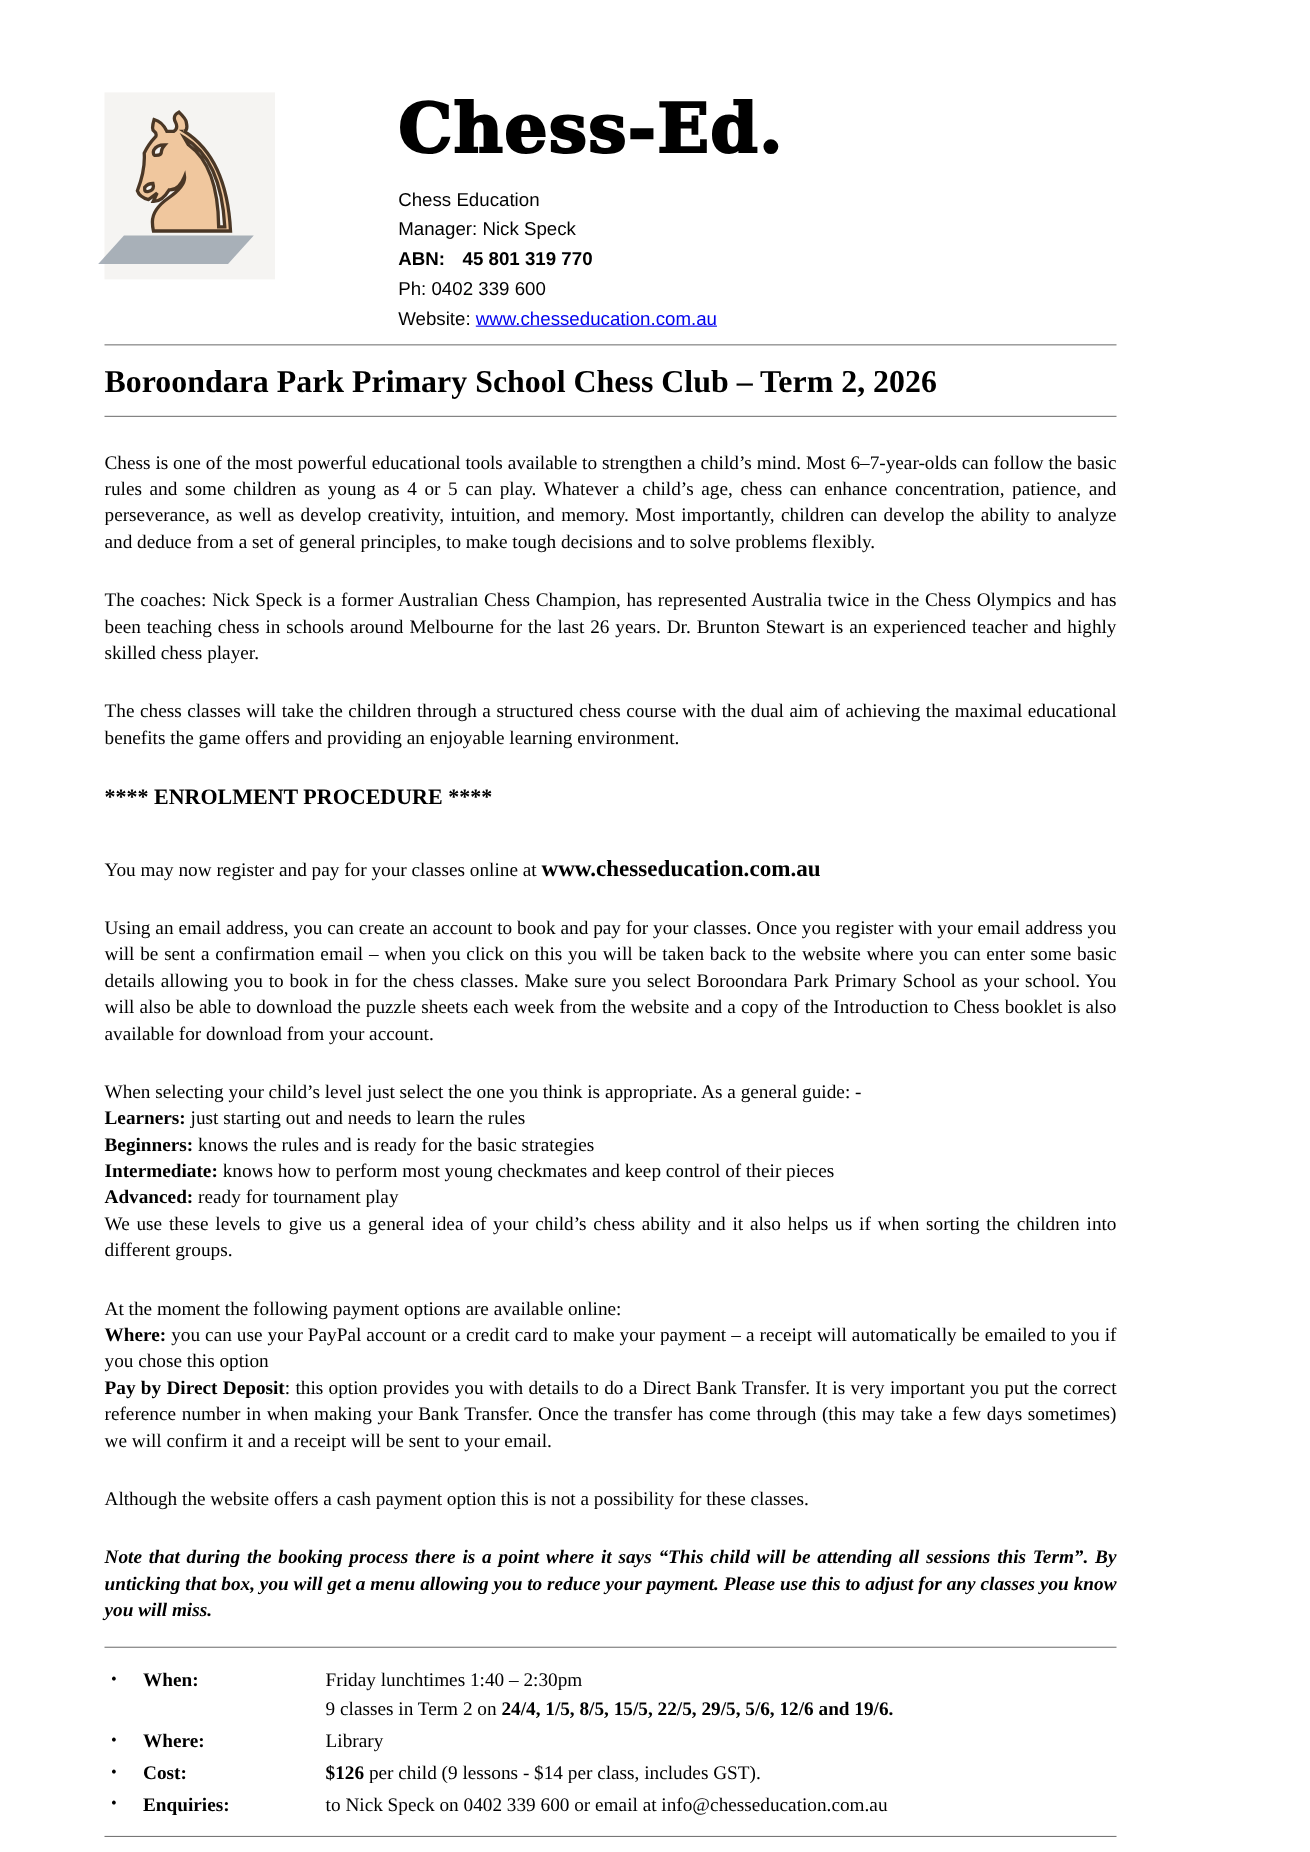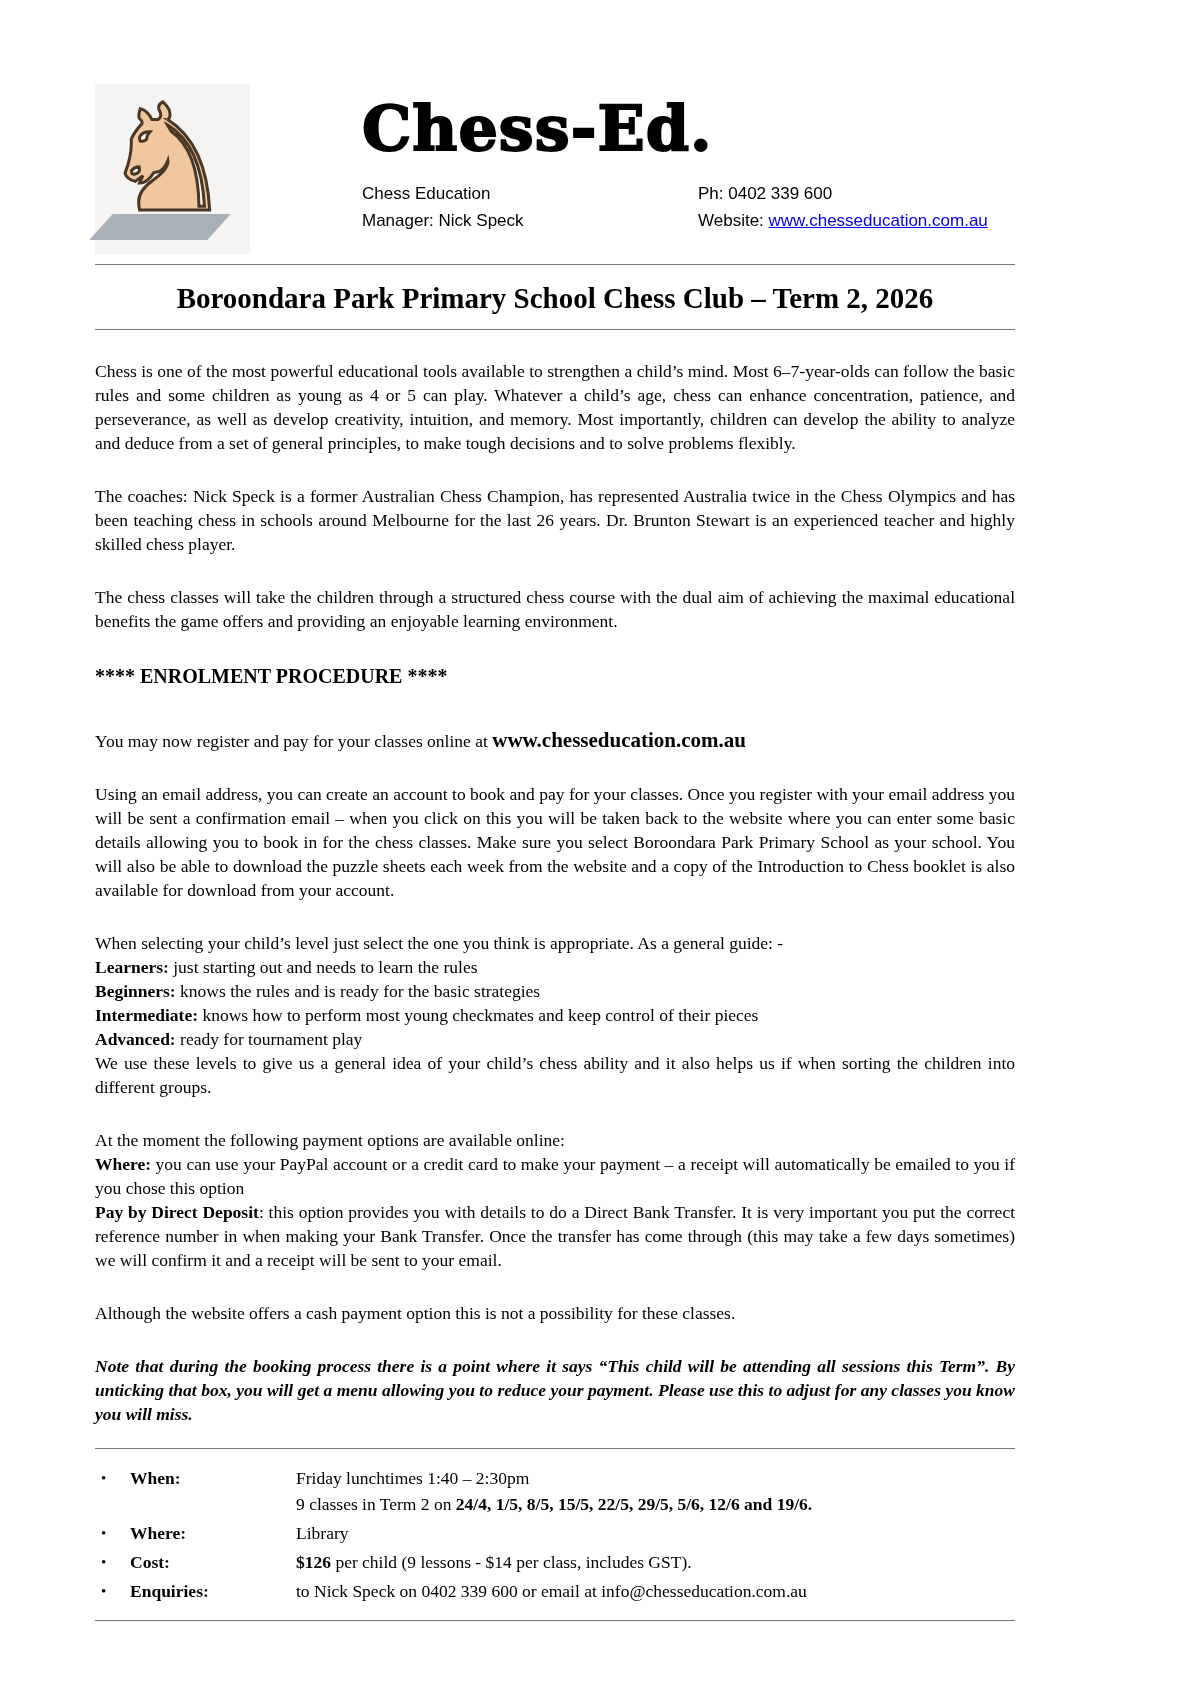--- a/index.html
+++ b/index.html
@@ -20,33 +20,33 @@
   }
   .knight-glyph {
     position:absolute; top:-2px; left:6px; font-size:148px; line-height:1.05;
     color:#f0c79e; -webkit-text-stroke:3px #4a3726;
     font-family:"DejaVu Sans", sans-serif;
   }
   .header-right { margin-left:112px; flex:1; }
   .brand {
     font-family:"DejaVu Serif", serif; font-weight:bold; font-size:62px;
     line-height:1; letter-spacing:1px; -webkit-text-stroke:2px #000;
-    margin-top:14px; margin-bottom:20px;
+    margin-top:2px; margin-bottom:20px;
   }
-  .contact-row { display:flex; font-family:"Liberation Sans", sans-serif; font-size:17px; line-height:27px; }
+  .contact-row { display:flex; font-family:"Liberation Sans", sans-serif; font-size:17px; line-height:27px;flex-direction:column; }
   .contact-col1 { width:336px; flex:0 0 auto; }
   .contact-col2 { flex:1; }
   a.link, .link { color:#0000EE; text-decoration:underline; cursor:pointer; }
   .abn-label { padding-right:16px; }
 
   .rule { border:none; border-top:1.5px solid #777; margin:0; }
   .rule-header { margin-top:10px; }
 
   
-  .doc-title { font-size:29px; font-weight:bold; text-align:center; margin:17px 0 14px 0; }
+  .doc-title { font-size:29px; font-weight:bold; margin:17px 0 14px 0; }
 
   
   .para { font-size:17.5px; line-height:24px; margin-top:29px; }
   .just { text-align:justify; }
   .b { font-weight:bold; }
   .i { font-style:italic; }
   .enrol { font-size:20px; font-weight:bold; margin-top:32px; }
   .register { margin-top:40px; }
   .reg-url { font-size:21px; font-weight:bold; }
 
@@ -70,20 +70,21 @@
         <div class="knight-glyph">♞</div>
       </div>
       <div class="header-right">
         <div class="brand">Chess-Ed.</div>
         <div class="contact-row">
           <div class="contact-col1">
             <div>Chess Education</div>
             <div>Manager:  Nick Speck</div>
           </div>
           <div class="contact-col2">
+            <div><span class="b abn-label">ABN:</span><span class="b">45 801 319 770</span></div>
             <div>Ph: 0402 339 600</div>
             <div><span>Website: </span><a class="link">www.chesseducation.com.au</a></div>
           </div>
         </div>
       </div>
     </header>
 
     <hr class="rule rule-header">
 
     <h2 class="doc-title">Boroondara Park Primary School Chess Club – Term 2, 2026</h2>

